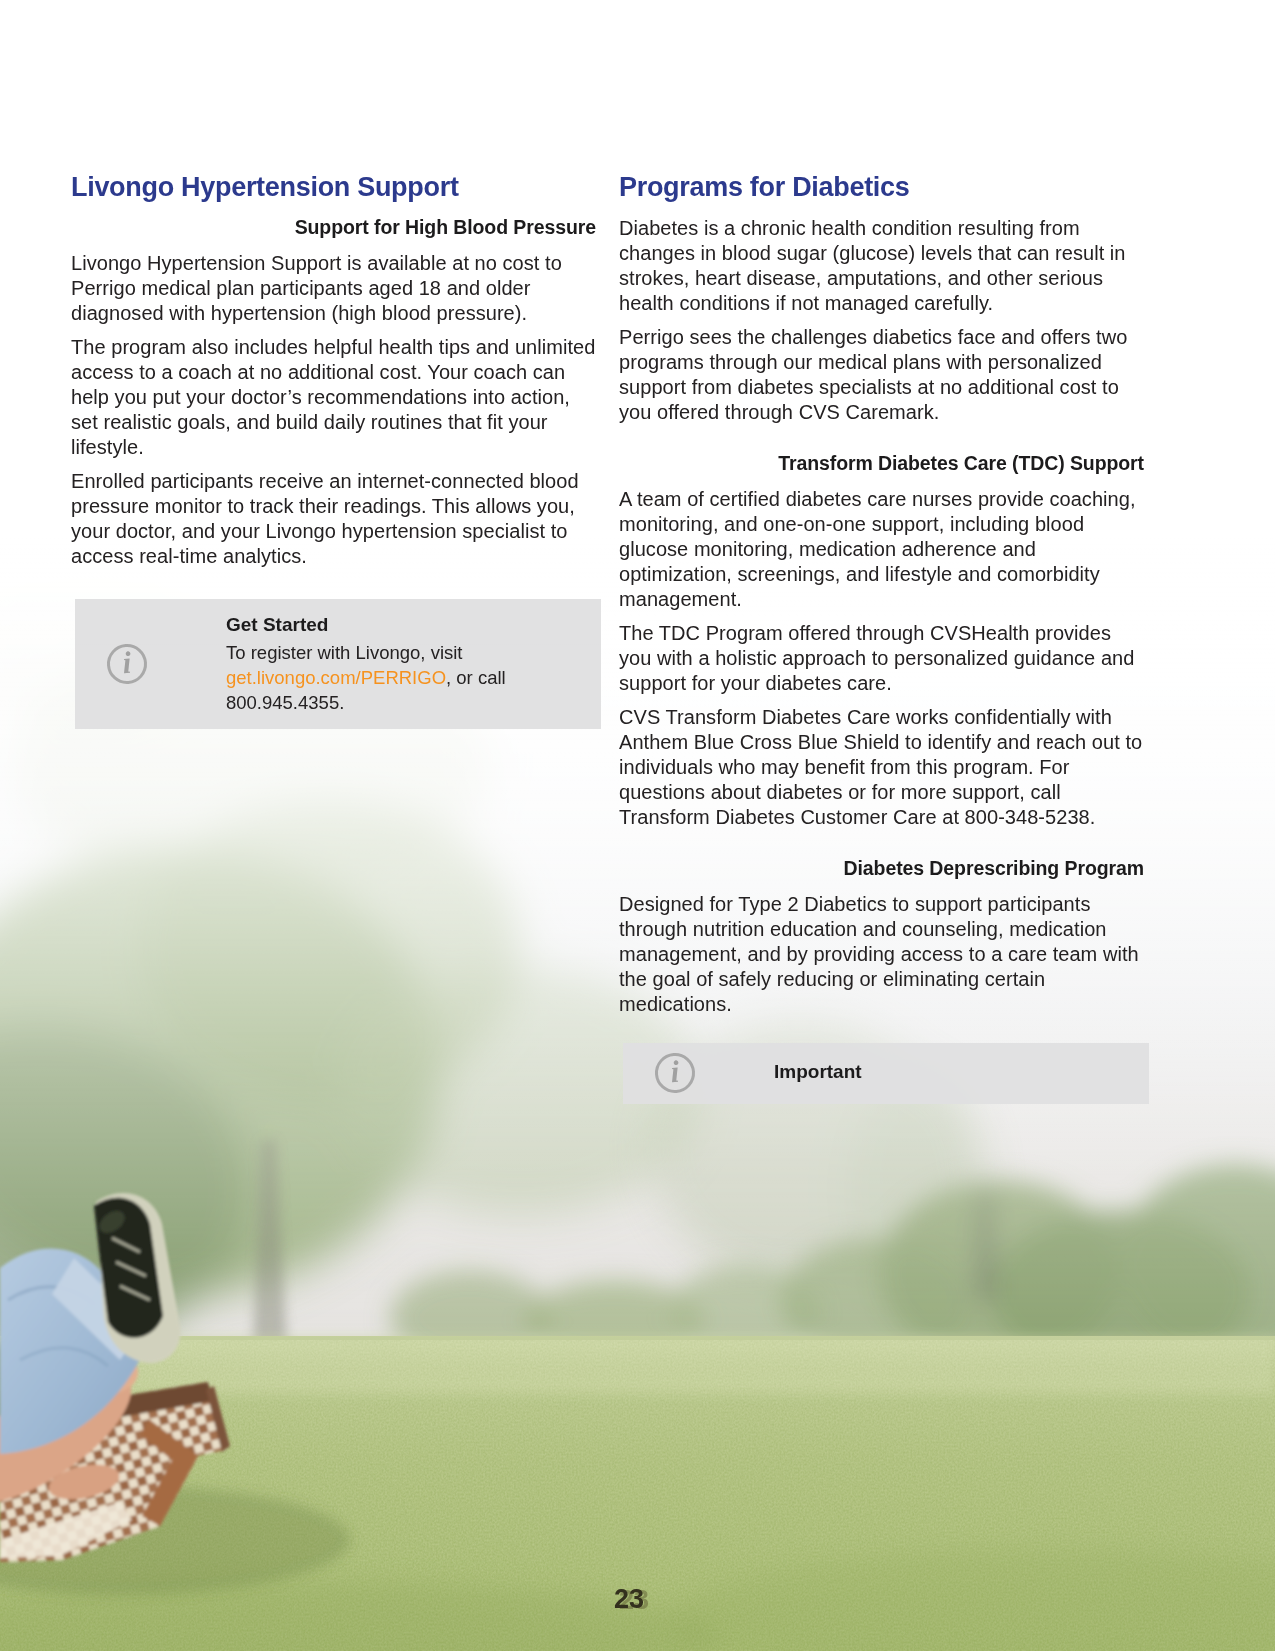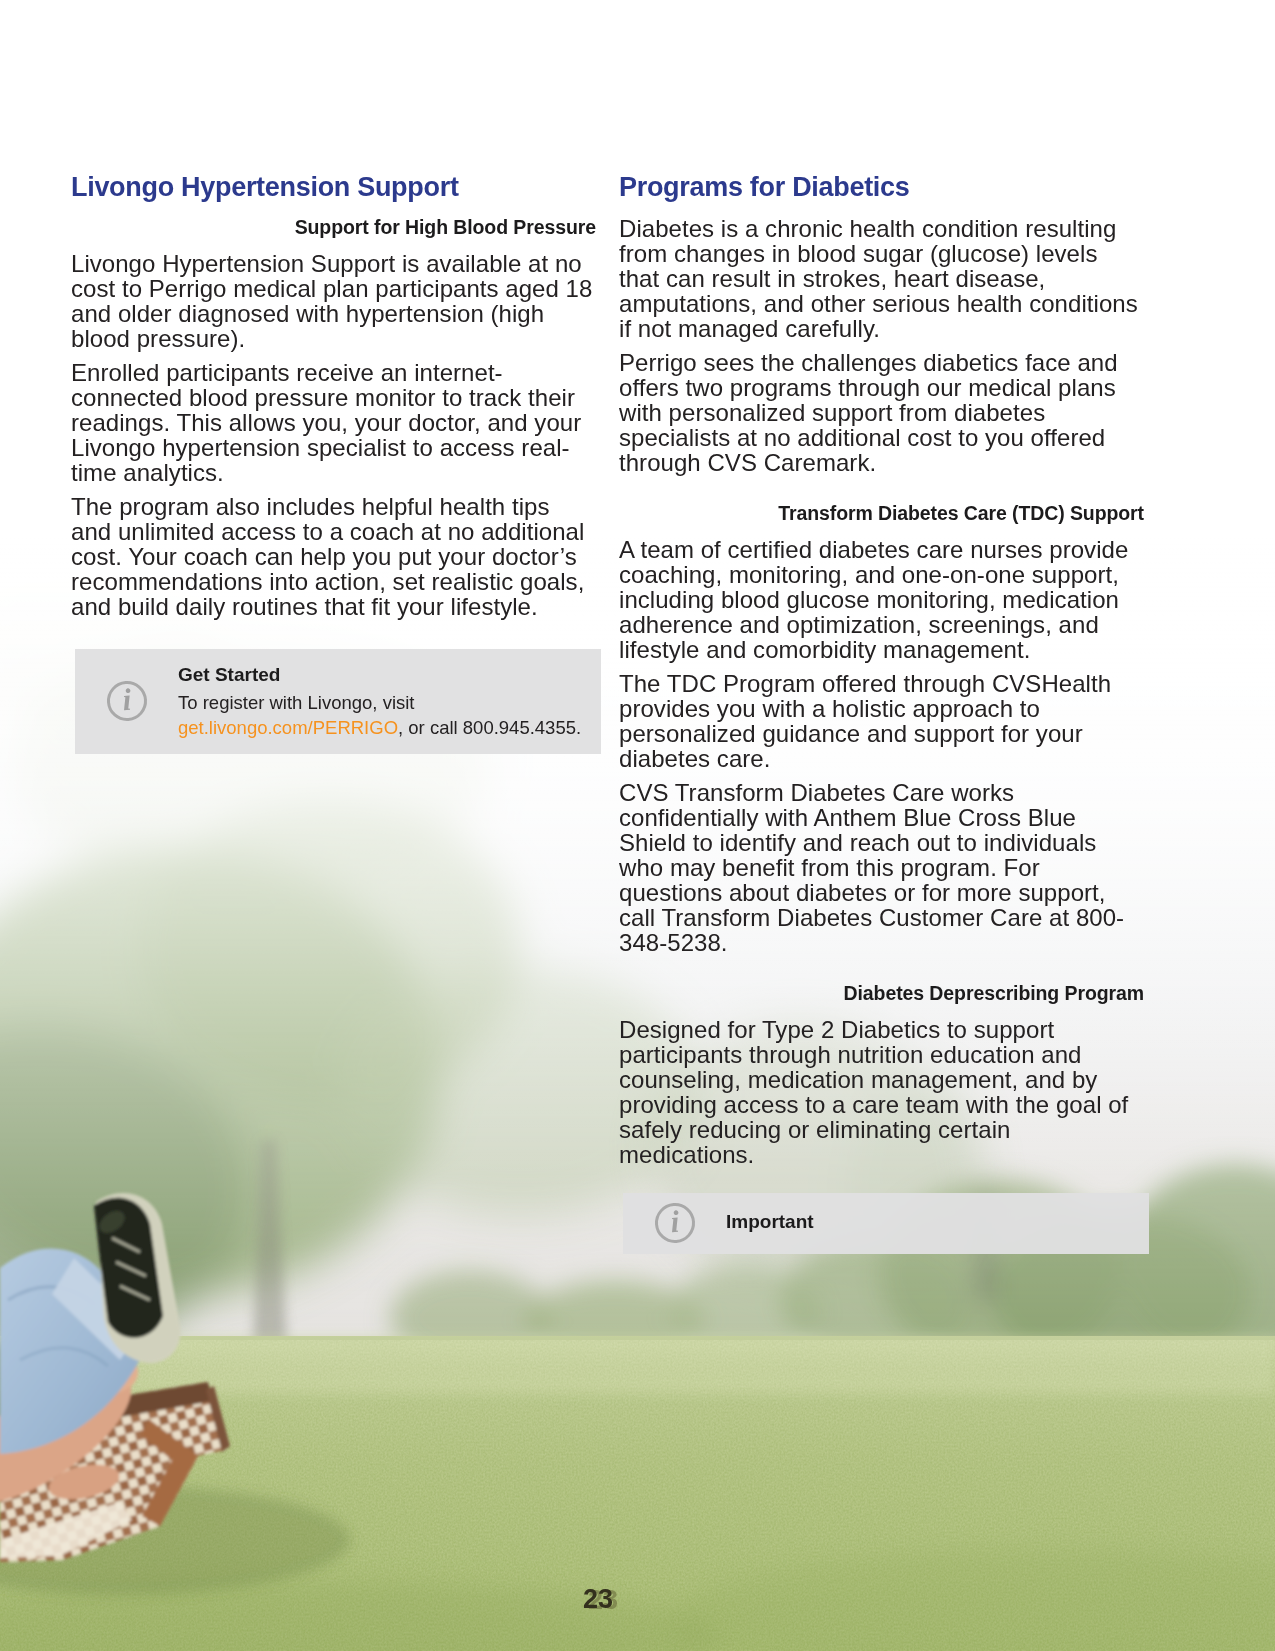--- a/index.html
+++ b/index.html
@@ -23,21 +23,21 @@
     color:#2c3a8d;letter-spacing:-0.3px;
   }
   h3.sub-heading{
     margin:26px 0 11px 0;
     font-size:19.5px;line-height:25px;font-weight:bold;
     color:#1c1b1c;letter-spacing:-0.1px;text-align:right;
   }
   h3.first{margin-top:13px;}
   p.body-text{
     margin:0 0 9px 0;
-    font-size:24px;line-height:25px;
+    font-size:20px;line-height:25px;
     color:#242122;letter-spacing:0.05px;
   }
   p.body-text.intro-first{margin-top:14px;}
   .info-box{
     margin-top:30px;margin-left:4px;
     width:526px;box-sizing:border-box;
     background:rgba(224,224,225,0.96);
     display:flex;align-items:center;
     padding:13px 18px 14px 0;
   }
@@ -45,31 +45,31 @@
   .info-icon-col{flex:0 0 103px;display:flex;justify-content:center;align-items:center;}
   .info-icon{
     width:40px;height:40px;border:3px solid #a9a9a9;border-radius:50%;
     display:flex;align-items:center;justify-content:center;
     color:#a0a0a0;
     font-family:"Liberation Serif", serif;
     font-style:italic;font-weight:bold;font-size:31px;line-height:1;
     padding-bottom:3px;box-sizing:border-box;
     transform:rotate(-4deg);
   }
-  .info-body{flex:1;}
+  .info-body{flex:1;margin-left:48px;}
   .info-title{
     margin:0 0 3px 0;
     font-size:19px;line-height:25px;font-weight:bold;color:#1c1b1c;
   }
   .info-text{
     margin:0;font-size:18.5px;line-height:25px;color:#242122;
   }
   a.link{color:#f6921e;font-weight:normal;text-decoration:none;}
   .page-number{
-    position:absolute;left:583px;top:1584px;
+    position:absolute;left:614px;top:1584px;
     font-size:27px;font-weight:bold;color:#33301d;
     text-shadow:5px 1px 0 rgba(86,84,42,0.45);
     letter-spacing:0px;
   }
 </style>
 </head>
 <body>
 
 <div class="page">
 
@@ -202,22 +202,22 @@
       </g>
     </g>
   </svg>
 
   <div class="content">
 
     <div class="col">
       <h1 class="section-heading">Livongo Hypertension Support</h1>
       <h3 class="sub-heading first">Support for High Blood Pressure</h3>
       <p class="body-text">Livongo Hypertension Support is available at no cost to Perrigo medical plan participants aged 18 and older diagnosed with hypertension (high blood pressure).</p>
+      <p class="body-text">The program also includes helpful health tips and unlimited access to a coach at no additional cost. Your coach can help you put your doctor’s recommendations into action, set realistic goals, and build daily routines that fit your lifestyle.</p>
       <p class="body-text">Enrolled participants receive an internet-connected blood pressure monitor to track their readings. This allows you, your doctor, and your Livongo hypertension specialist to access real-time analytics.</p>
-      <p class="body-text">The program also includes helpful health tips and unlimited access to a coach at no additional cost. Your coach can help you put your doctor’s recommendations into action, set realistic goals, and build daily routines that fit your lifestyle.</p>
 
       <div class="info-box">
         <div class="info-icon-col">
           <div class="info-icon">i</div>
         </div>
         <div class="info-body">
           <p class="info-title">Get Started</p>
           <p class="info-text"><span>To register with Livongo, visit </span><a class="link" href="#">get.livongo.com/PERRIGO</a><span>, or call 800.945.4355.</span></p>
         </div>
       </div>

